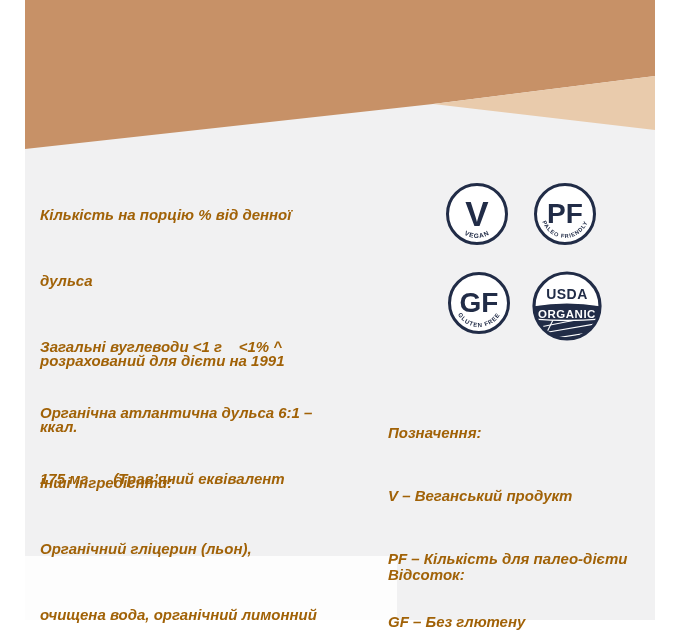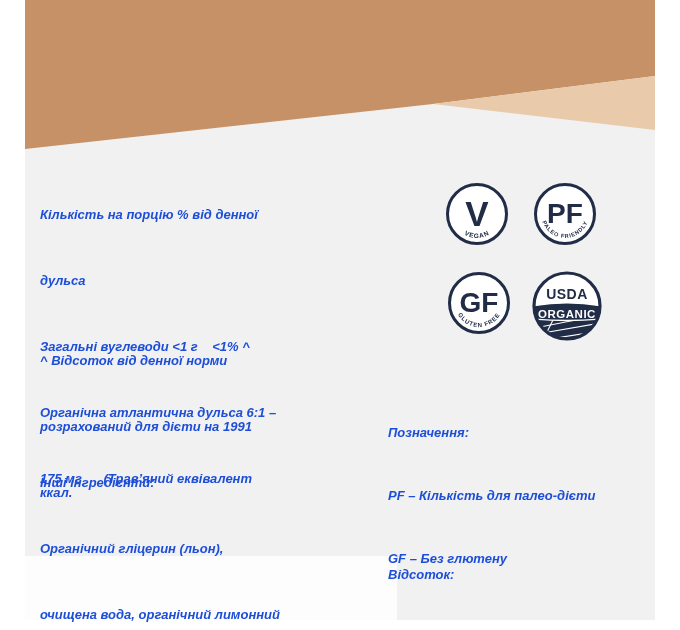--- a/index.html
+++ b/index.html
@@ -15,22 +15,22 @@
     background:#F1F1F2;
   }
   #white-patch-left{
     position:absolute;left:25px;top:556px;width:372px;height:64px;
     background:#FDFDFD;
   }
   #banner-svg{position:absolute;left:25px;top:0;width:630px;height:150px;}
   .text-block{
     position:absolute;
     font-weight:bold;font-style:italic;
-    font-size:13px;line-height:22px;
-    color:#1d4ed8;
+    font-size:15px;line-height:22px;
+    color:#a16207;
     white-space:pre;
   }
   #nutrition-block{left:40px;top:160px;}
   #footnotes-block{left:40px;top:306px;}
   #ingredients-block{left:40px;top:428px;}
   #legend-block{left:388px;top:380px;line-height:21px;}
   #manufacturer-block{left:388px;top:522px;line-height:21px;}
   .badge{position:absolute;}
   #badge-vegan{left:442px;top:179px;}
   #badge-paleo{left:530px;top:179px;}
@@ -61,34 +61,34 @@
 
   <div id="nutrition-block" class="text-block">
     <div>Кількість на порцію % від денної</div>
     <div>дульса</div>
     <div>Загальні вуглеводи &lt;1 г    &lt;1% ^</div>
     <div>Органічна атлантична дульса 6:1 –</div>
     <div>175 мг      (Трав’яний еквівалент</div>
   </div>
 
   <div id="footnotes-block" class="text-block">
-    <div>^ Відсоток від денної норми</div>
     <div>розрахований для дієти на 1991</div>
     <div>ккал.</div>
   </div>
 
   <div id="ingredients-block" class="text-block">
     <div>Інші інгредієнти:</div>
     <div>Органічний гліцерин (льон),</div>
     <div>очищена вода, органічний лимонний</div>
     
   </div>
 
   <div id="legend-block" class="text-block">
     <div>Позначення:</div>
+    <div>V – Веганський продукт</div>
     <div>PF – Кількість для палео-дієти</div>
     <div>GF – Без глютену</div>
     
     
   </div>
 
   <div id="manufacturer-block" class="text-block">
     <div>Відсоток:</div>
     <div>Vimergy LLC</div>
     

